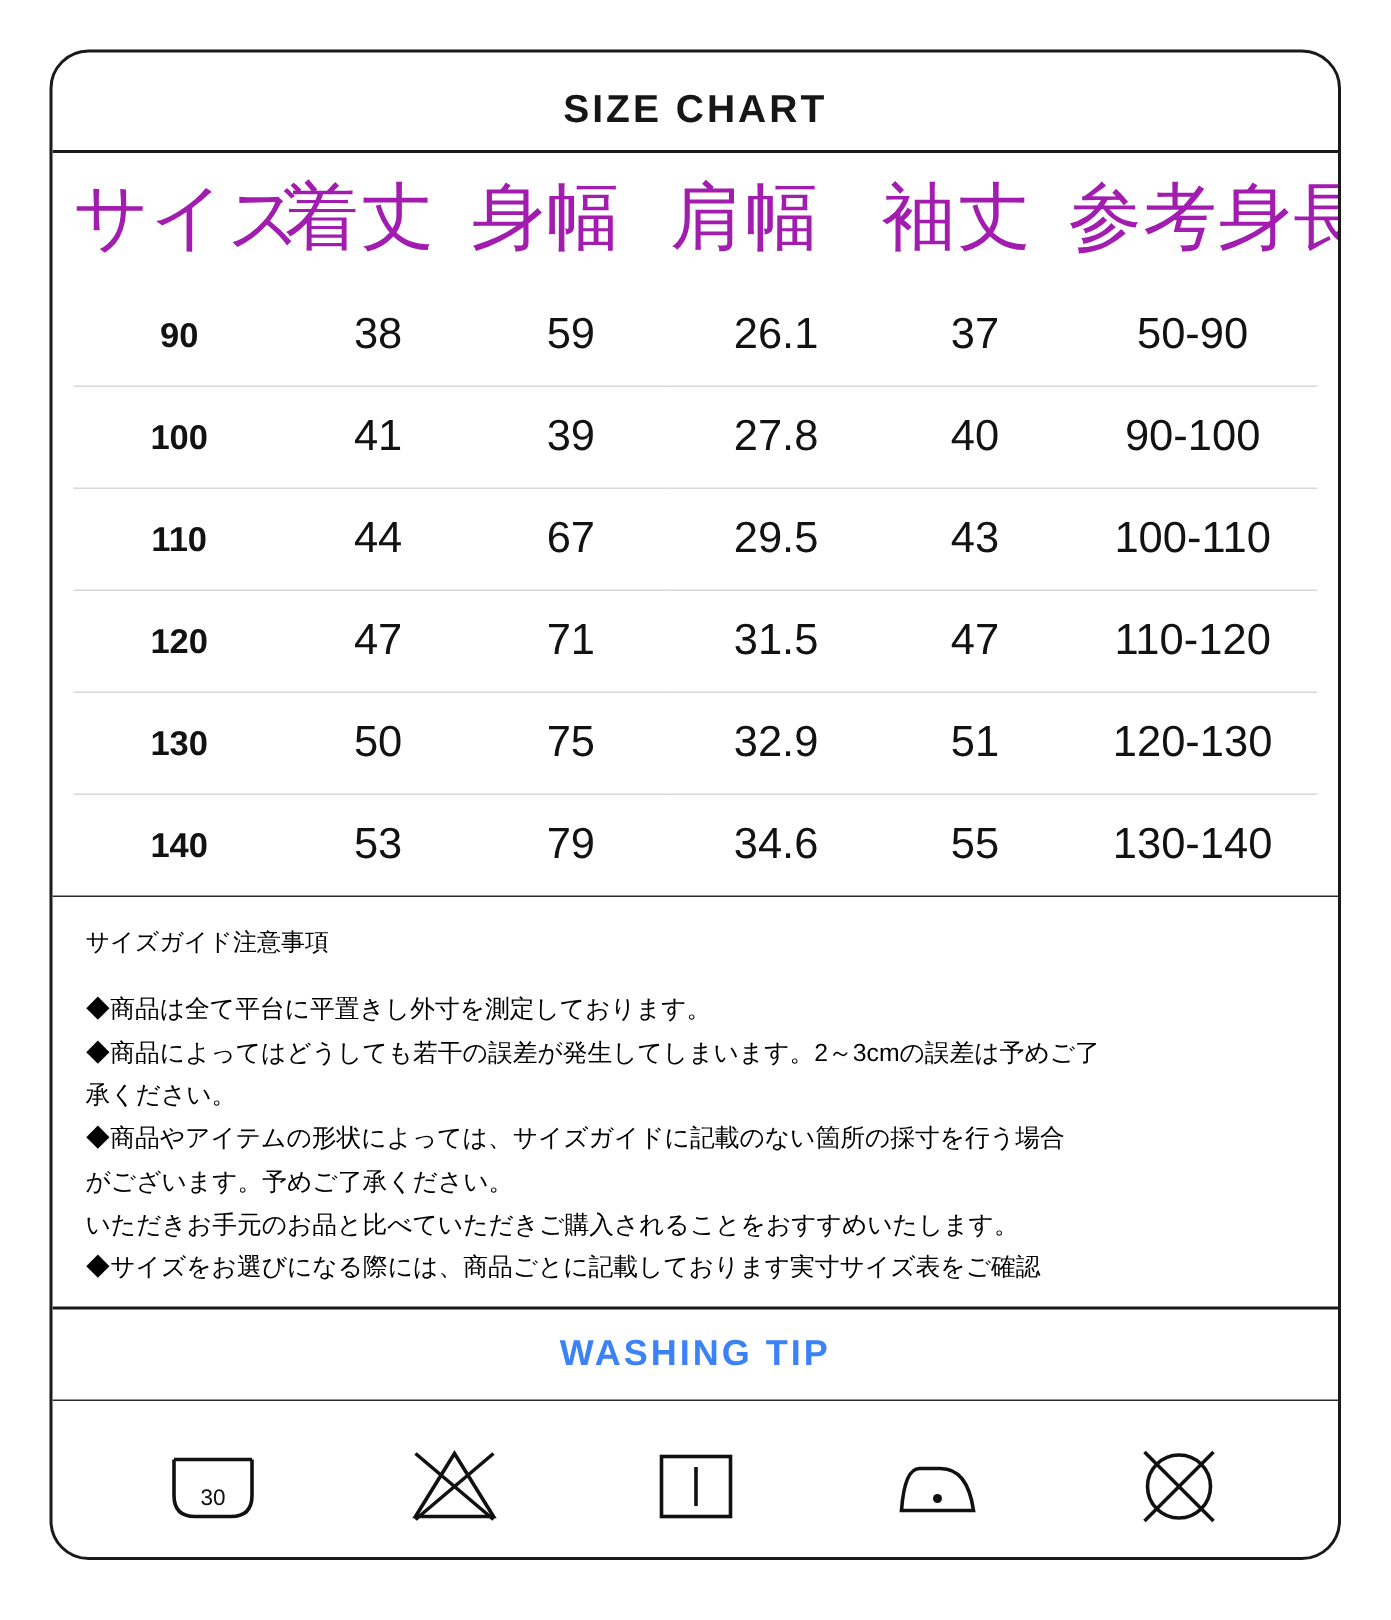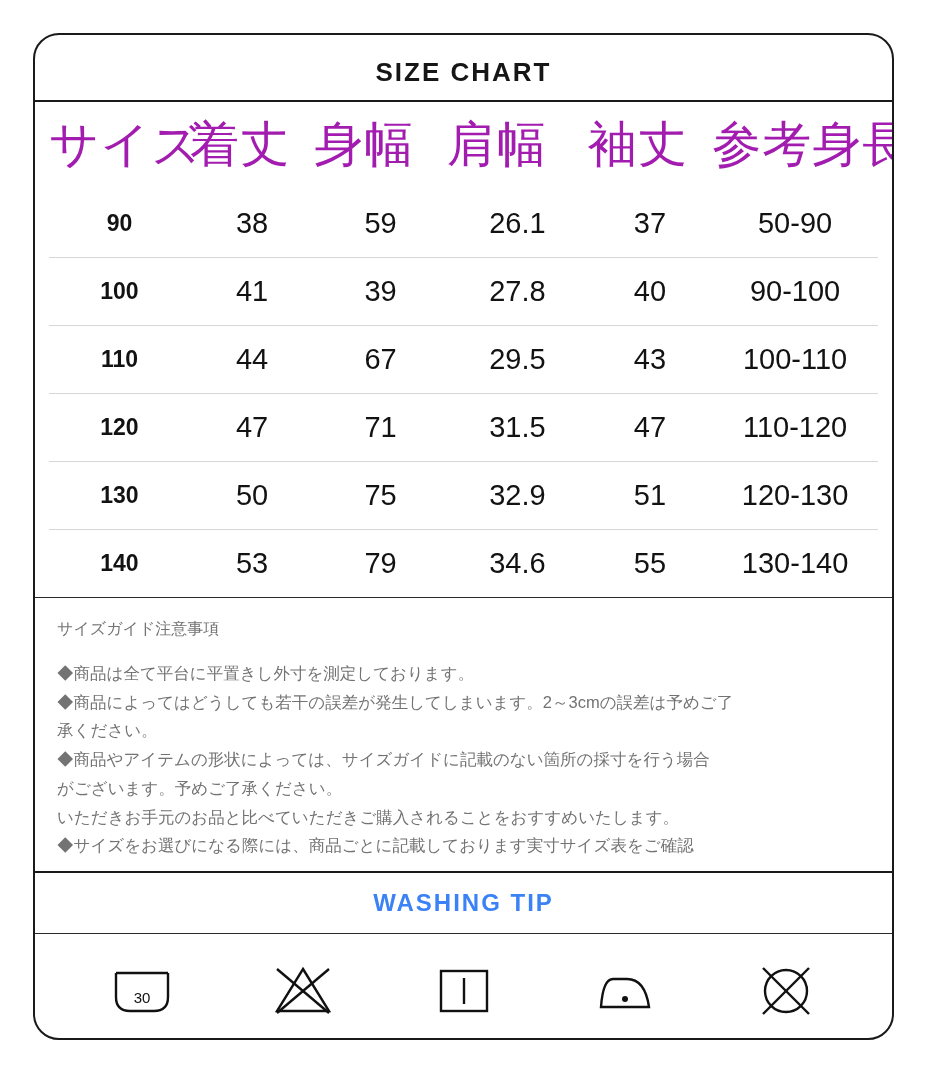--- a/index.html
+++ b/index.html
@@ -97,21 +97,21 @@
   col.c3 { width: 16%; }
   col.c4 { width: 17%; }
   col.c5 { width: 15%; }
   col.c6 { width: 20%; }
 
   
   .notes {
     padding: 18px 26px 10px 22px;
     font-size: 16.5px;
     line-height: 1.62;
-    color: #737373;
+    color: #000000;
   }
   .notes .guide-head {
     font-size: 16px;
     margin-bottom: 18px;
   }
   .notes p {
     margin: 0 0 2px 0;
   }
 
   

